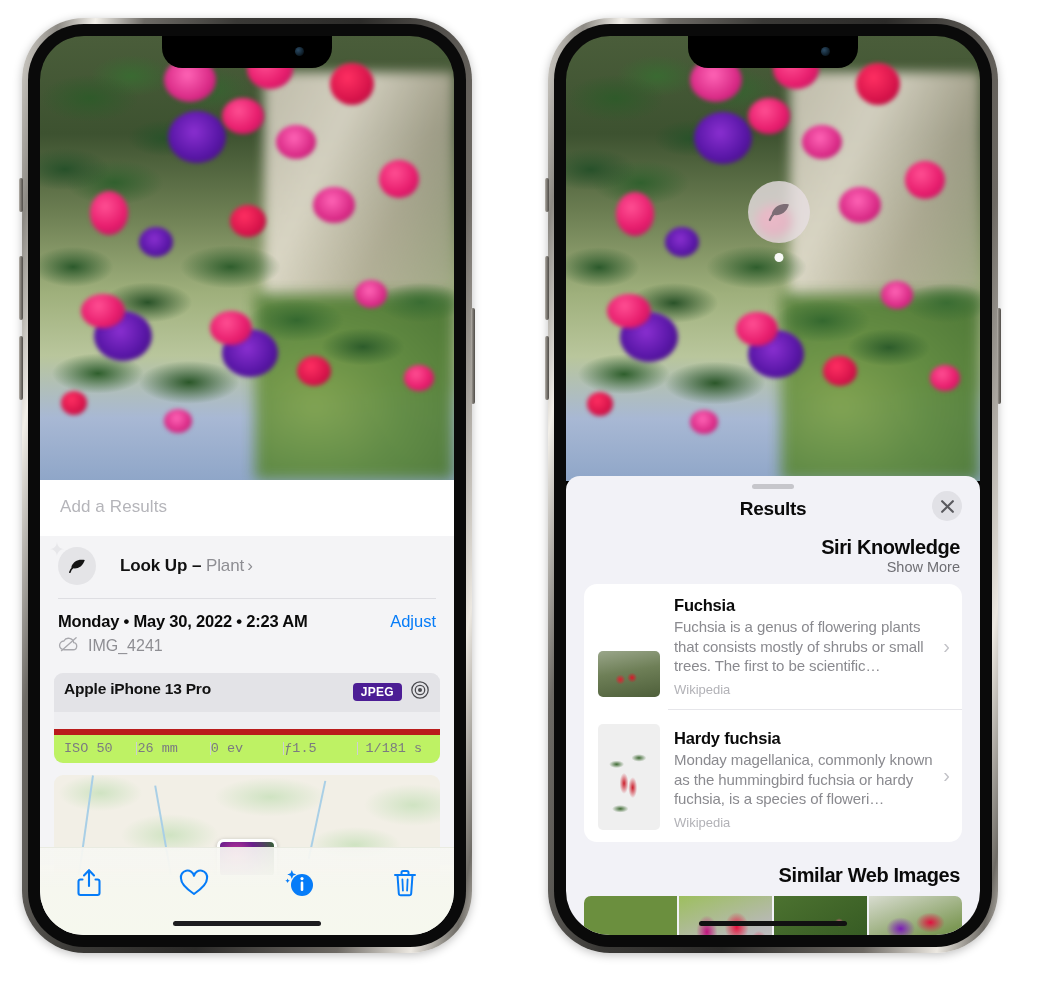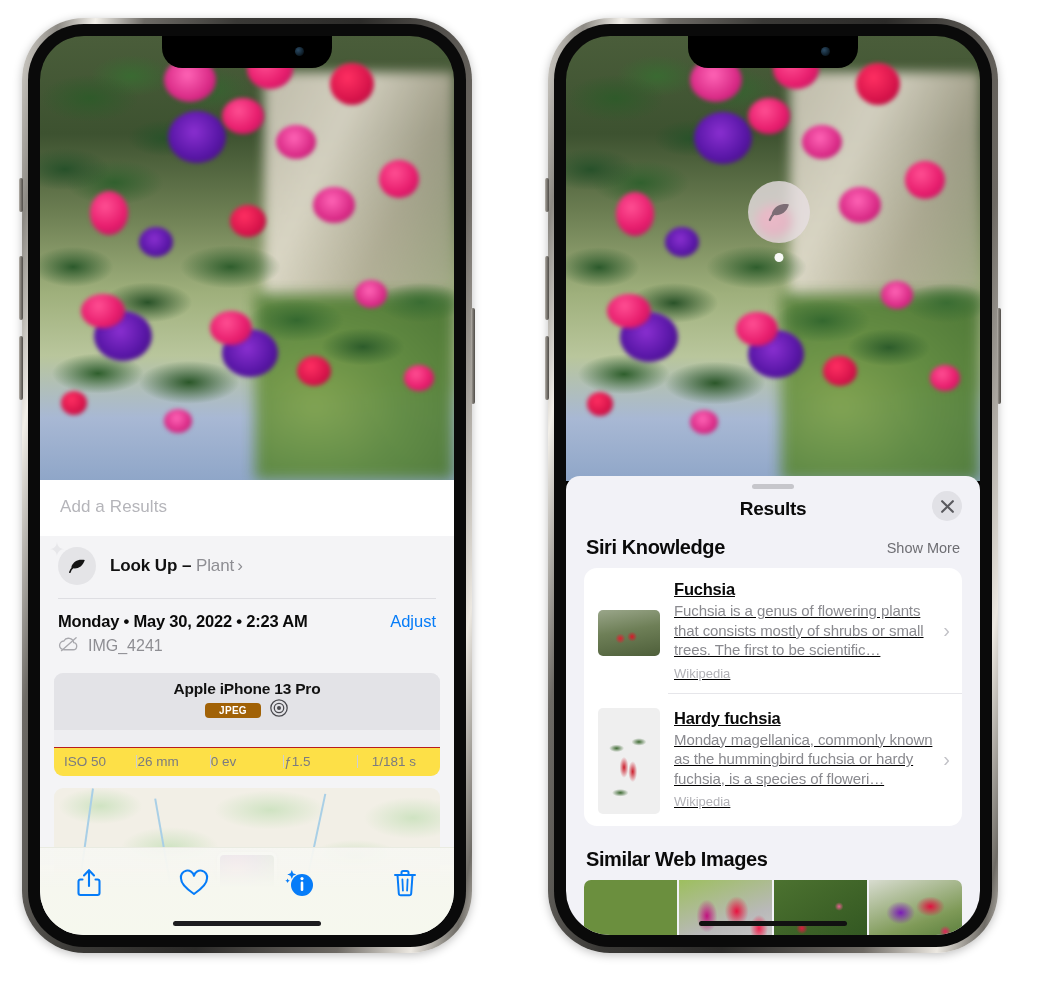--- a/index.html
+++ b/index.html
@@ -97,43 +97,43 @@
   }
   .lookup-row {
     background:#f4f4f6; display:flex; align-items:center; padding: 11px 18px 13px 18px;
     position:relative;
   }
   .leaf-badge {
     position:relative; width:38px; height:38px; border-radius:50%;
     background:#e4e4e7; display:flex; align-items:center; justify-content:center; flex:none;
   }
   .spark { position:absolute; left:-9px; top:-7px; color:#e7e7ea; font-size:19px; line-height:1; }
-  .lookup-text { margin-left:14px; font-size:17px; color:#111; font-weight:700; letter-spacing:-.1px; }
+  .lookup-text { margin-left:24px; font-size:17px; color:#111; font-weight:700; letter-spacing:-.1px; }
   .lookup-text .sub { color:#8e8e93; font-weight:400; }
   .lookup-text .chev { color:#8e8e93; font-weight:400; margin-left:3px; }
   .hr { height:1px; background:#dedee2; margin:0 18px; }
   .meta { padding: 13px 18px 8px 18px; }
   .meta-top { display:flex; align-items:baseline; justify-content:space-between; }
   .meta-date { font-size:16.5px; font-weight:700; color:#0a0a0a; letter-spacing:-.2px; }
   .adjust { font-size:16.5px; color:#067cf8; }
   .meta-file { display:flex; align-items:center; gap:8px; margin-top:5px; color:#8e8e93; font-size:16px; }
 
   .exif-card { margin: 9px 14px 0 14px; border-radius:9px; overflow:hidden; background:#eaeaee; }
   .exif-head {
-    display:flex; align-items:center; justify-content:space-between;
-    padding: 7px 10px 8px 10px; background:#e3e3e7;flex-direction:column;
+    display:flex; align-items:flex-start; justify-content:space-between;
+    padding: 7px 10px 8px 10px; background:#e3e3e7;
   }
   .exif-title { font-size:15.5px; font-weight:700; color:#111; letter-spacing:-.2px; }
   .exif-head-right { display:flex; align-items:center; gap:8px; }
-  .jpeg-chip { background:#a16207; color:#fff; font-size:10px; font-weight:700; padding:2px 14px; border-radius:4px; letter-spacing:.3px; }
+  .jpeg-chip { background:#4c1d95; color:#fff; font-size:12px; font-weight:700; padding:2px 8px; border-radius:4px; letter-spacing:.3px; }
   .exif-body { padding: 8px 10px 9px 10px; background:#eeeef1; }
   .exif-line { font-size:15.5px; color:#6e6e73; letter-spacing:-.1px; }
   .exif-line2 { display:flex; align-items:center; justify-content:space-between; margin-top:3px; }
   .vibrant { border:1px solid #b9b9bf; color:#6e6e73; font-size:11.5px; border-radius:10px; padding:2px 9px; letter-spacing:.4px; }
-  .exif-foot { display:flex; align-items:center; padding: 6px 10px 7px 10px; background:#fde047; border-top:1px solid #b91c1c; }
+  .exif-foot { display:flex; align-items:center; padding: 6px 10px 7px 10px; background:#bef264; border-top:6px solid #b91c1c;font-family:Liberation Mono, monospace; }
   .exif-foot span { flex:1; text-align:left; font-size:13.5px; color:#7b7b80; }
   .exif-foot span:first-child { text-align:left; }
   .exif-foot span:last-child { text-align:center; }
   .exif-div { flex:none !important; width:1px; height:13px; background:#cfcfd4; }
 
   .map-card { margin: 12px 14px 0 14px; height:100px; border-radius:9px 9px 0 0; overflow:hidden; position:relative; }
   .map-bg {
     position:absolute; inset:0;
     background:
       radial-gradient(ellipse 60px 26px at 12% 18%, #cfe3c2 0%, rgba(207,227,194,0) 70%),
@@ -174,25 +174,25 @@
     position:absolute; left:0; right:0; bottom:0; z-index:30;
     background:#f2f2f7; border-radius:14px 14px 0 0; overflow:hidden;
   }
   .grabber { width:42px; height:5px; border-radius:3px; background:#c6c6cb; margin:8px auto 0 auto; }
   .sheet-head { position:relative; padding: 9px 0 16px 0; text-align:center; }
   .sheet-title { font-size:19px; font-weight:700; color:#0a0a0a; letter-spacing:-.3px; }
   .close-btn {
     position:absolute; right:18px; top:2px; width:30px; height:30px; border-radius:50%;
     background:#e1e1e6; display:flex; align-items:center; justify-content:center;
   }
-  .sec-head { display:flex; align-items:center; justify-content:space-between; padding: 0 20px 9px 20px; }
+  .sec-head { display:flex; align-items:flex-end; justify-content:space-between; padding: 0 20px 9px 20px; flex-direction: column; }
   .sec-title { font-size:20px; font-weight:700; color:#0a0a0a; letter-spacing:-.4px; }
   .show-more { font-size:14.5px; color:#6e6e73; }
   .know-card { margin: 0 18px; background:#fff; border-radius:13px; overflow:hidden; }
-  .know-item { display:flex; padding: 12px 10px 12px 14px; align-items:center; position:relative;text-decoration:underline; }
+  .know-item { display:flex; padding: 12px 10px 12px 14px; align-items:flex-end; position:relative; }
   .know-item + .know-item::before {
     content:""; position:absolute; left:84px; right:0; top:0; height:1px; background:#e6e6ea;
   }
   .thumb { flex:none; border-radius:5px; overflow:hidden; background:#ddd; }
   .thumb.t1 { width:62px; height:46px; margin-top:5px;
     background:
       radial-gradient(circle 7px at 36% 62%, #e02030 0%, rgba(224,32,48,0) 72%),
       radial-gradient(circle 7px at 55% 58%, #d81828 0%, rgba(216,24,40,0) 72%),
       linear-gradient(170deg,#9aa68a 0%,#6e7f57 45%,#4e5f3a 100%);
   }

